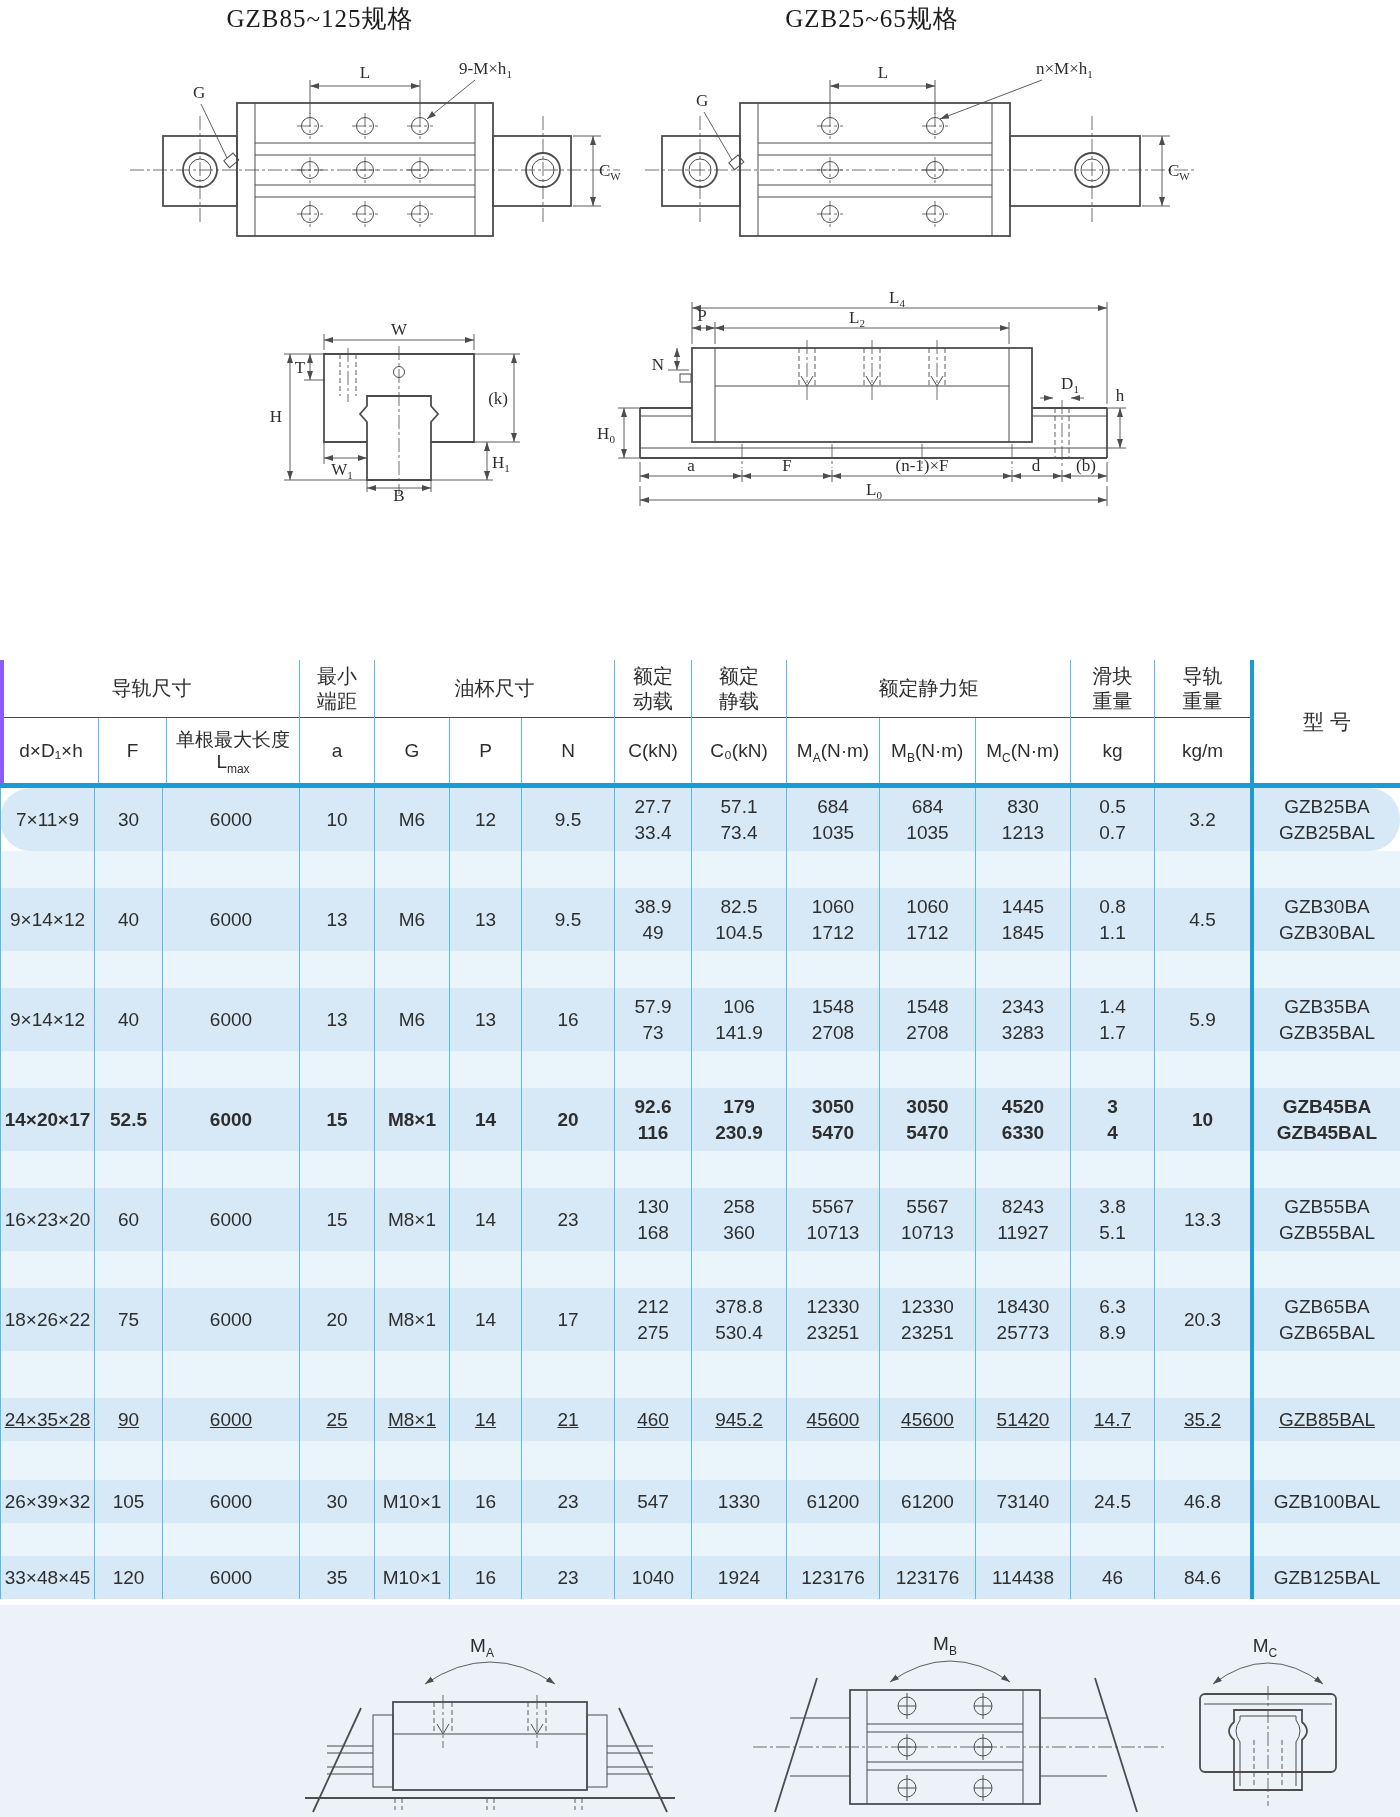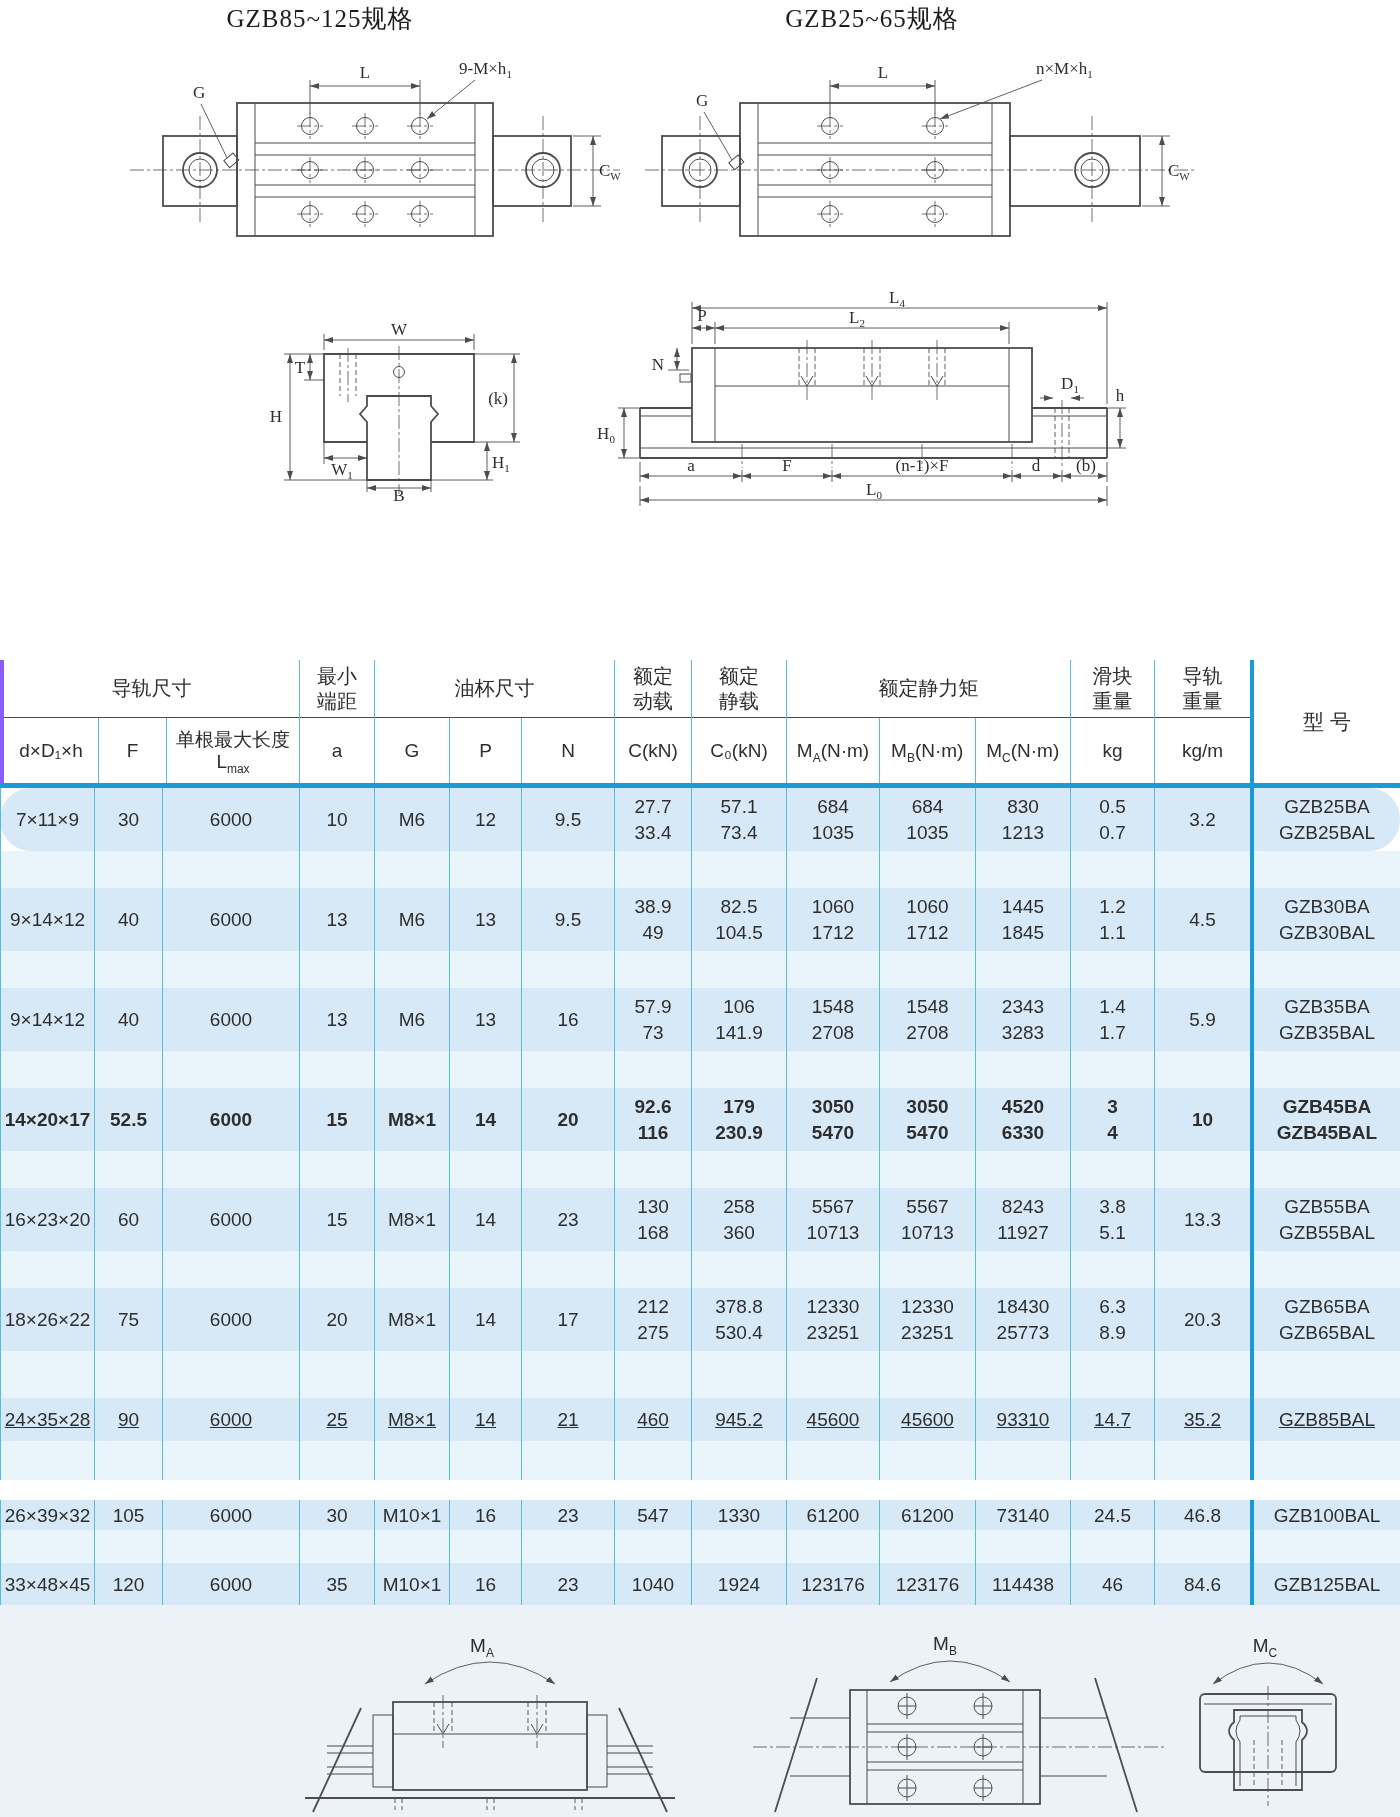--- a/index.html
+++ b/index.html
@@ -521,21 +521,21 @@
           </div>
           <div class="tcell c10">
             <div>1060</div>
             <div>1712</div>
           </div>
           <div class="tcell c11">
             <div>1445</div>
             <div>1845</div>
           </div>
           <div class="tcell c12">
-            <div>1.2</div>
+            <div>0.8</div>
             <div>1.1</div>
           </div>
           <div class="tcell c13">
             <div>4.5</div>
           </div>
           <div class="tcell c14">
             <div>GZB30BA</div>
             <div>GZB30BAL</div>
           </div>
         </div>
@@ -868,21 +868,21 @@
           <div class="tcell c8">
             <div>945.2</div>
           </div>
           <div class="tcell c9">
             <div>45600</div>
           </div>
           <div class="tcell c10">
             <div>45600</div>
           </div>
           <div class="tcell c11">
-            <div>93310</div>
+            <div>51420</div>
           </div>
           <div class="tcell c12">
             <div>14.7</div>
           </div>
           <div class="tcell c13">
             <div>35.2</div>
           </div>
           <div class="tcell c14">
             <div>GZB85BAL</div>
           </div>
@@ -897,21 +897,21 @@
           <div class="tcell c6"></div>
           <div class="tcell c7"></div>
           <div class="tcell c8"></div>
           <div class="tcell c9"></div>
           <div class="tcell c10"></div>
           <div class="tcell c11"></div>
           <div class="tcell c12"></div>
           <div class="tcell c13"></div>
           <div class="tcell c14"></div>
         </div>
-        <div class="trow" style="height: 30px; margin-top: 20px;">
+        <div class="trow" style="height: 43px;">
           <div class="tcell c0">
             <div>26×39×32</div>
           </div>
           <div class="tcell c1">
             <div>105</div>
           </div>
           <div class="tcell c2">
             <div>6000</div>
           </div>
           <div class="tcell c3">

